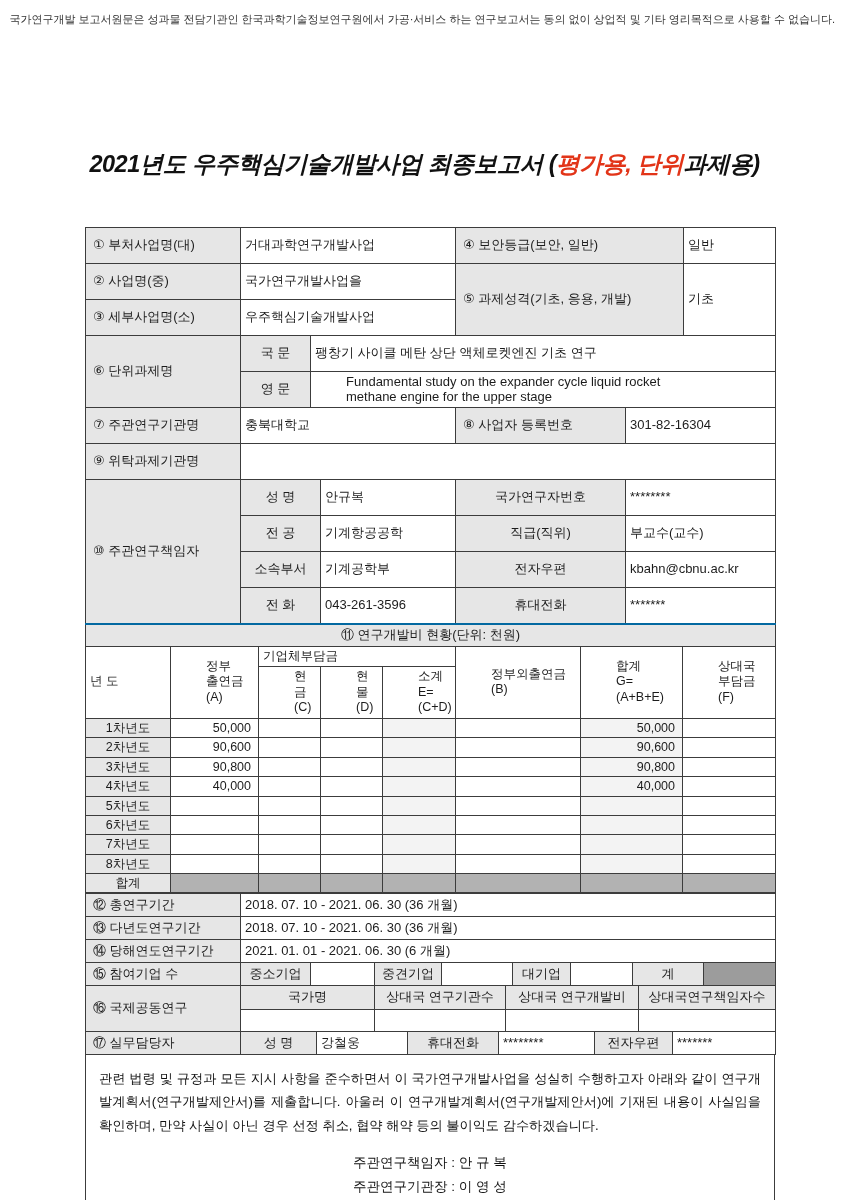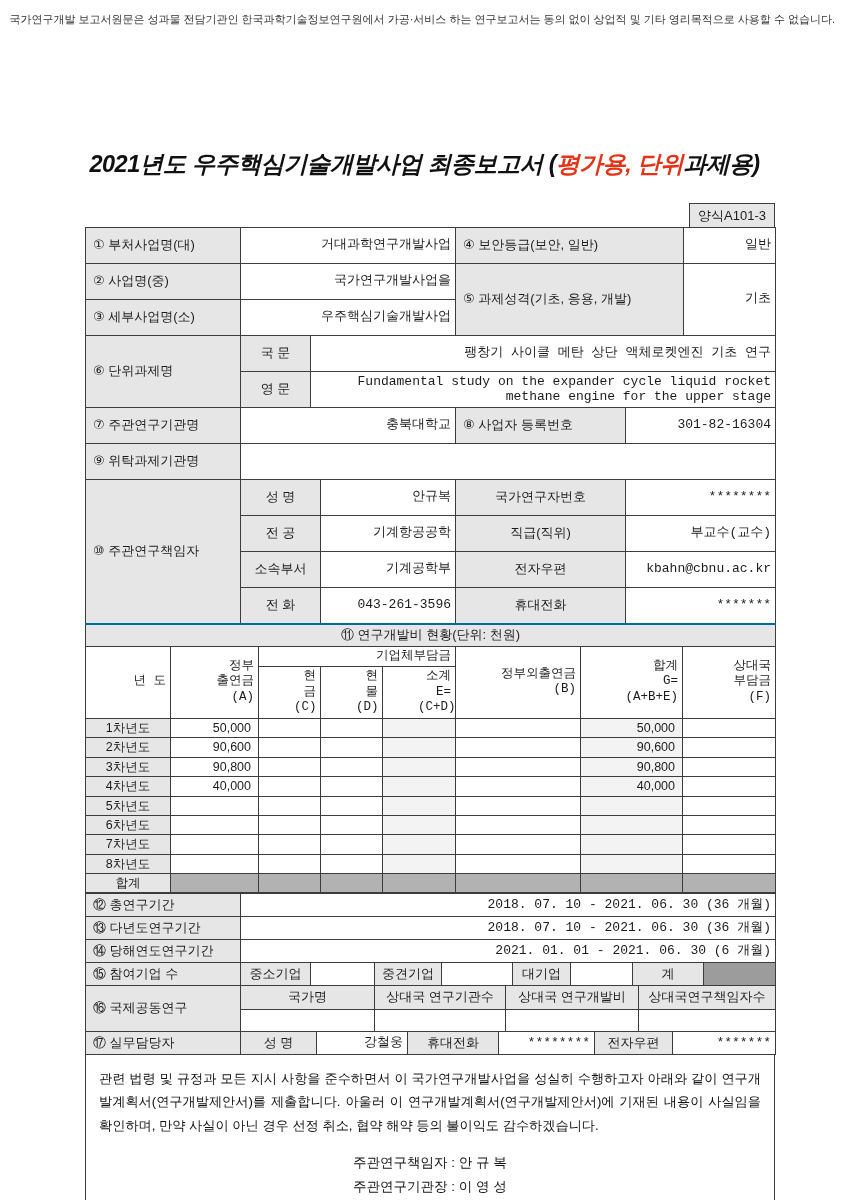--- a/index.html
+++ b/index.html
@@ -40,21 +40,21 @@
   table.stack { margin-top: -1px; }
   td {
     border: 1px solid #3c3c3c;
     font-size: 13px; line-height: 1.15;
     padding: 2px 4px;
     vertical-align: middle;
     overflow: hidden; white-space: nowrap;
   }
   td.lbl { background: #e6e6e6; text-align: left; padding-left: 7px; }
   td.hdr { background: #e6e6e6; text-align: center; }
-  td.ctr { text-align: right; font-family: Liberation Mono, monospace; }
+  td.ctr { text-align: left; }
   td.num { text-align: right; padding-right: 7px; }
   td.pre { white-space: pre-line; padding-left: 35px; }
   td.tint { background: #f3f3f3; }
   td.dark { background: #b2b2b2; }
   td.darker { background: #9c9c9c; }
   .rowA td { height: 36px; }
   .rowEng td { height: 36px; }
   .budget-band td { height: 22px; font-size: 13px; border-top: 2px solid #0369a1; }
   .budget-h td { font-size: 12.5px; line-height: 1.25; }
   .budget-r td { height: 17px; font-size: 12.5px; }
@@ -78,23 +78,20 @@
 </style>
 </head>
 <body>
 
 <div class="page">
 
   <div class="disclaimer">국가연구개발 보고서원문은 성과물 전담기관인 한국과학기술정보연구원에서 가공·서비스 하는 연구보고서는 동의 없이 상업적 및 기타 영리목적으로 사용할 수 없습니다.</div>
 
   <h1 class="title"><span>2021년도  우주핵심기술개발사업  최종보고서  (</span><span class="red">평가용, 단위</span><span>과제용)</span></h1>
 
-  <div class="form-code-wrap">
-    <span class="form-code">양식A101-3</span>
-  </div>
 
   <div class="sheet">
 
     <table>
       <colgroup>
         <col style="width:155px">
           <col style="width:70px">
           <col style="width:10px">
         <col style="width:135px">
           <col style="width:170px">

